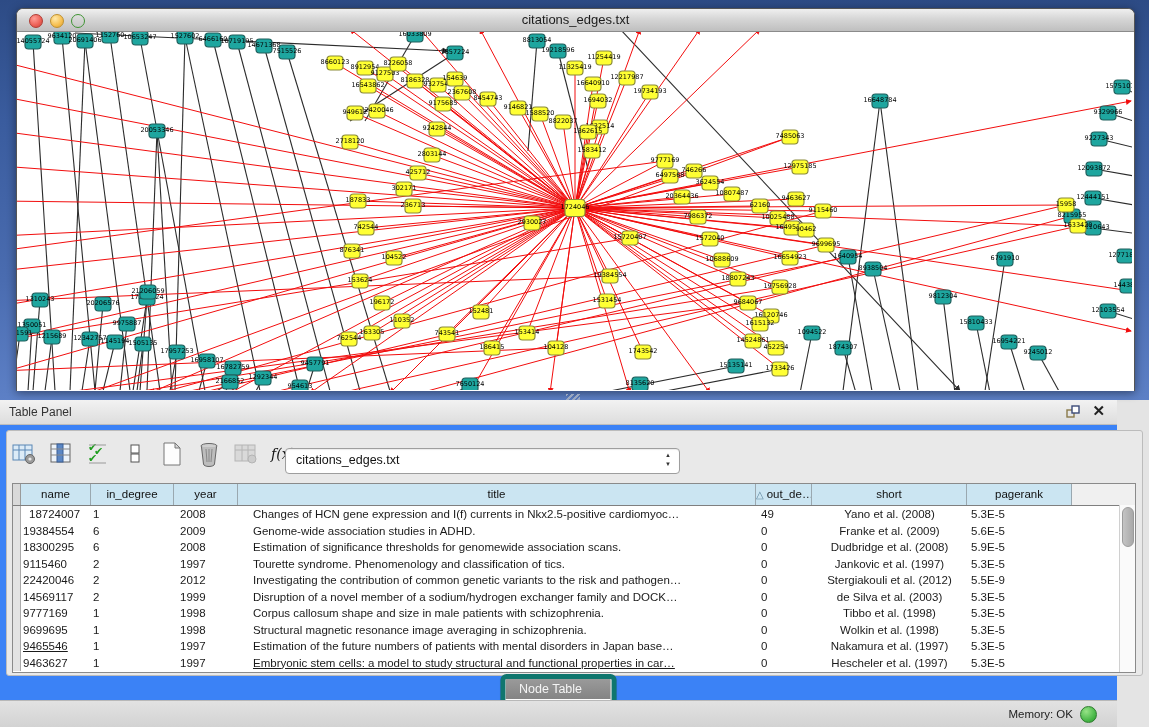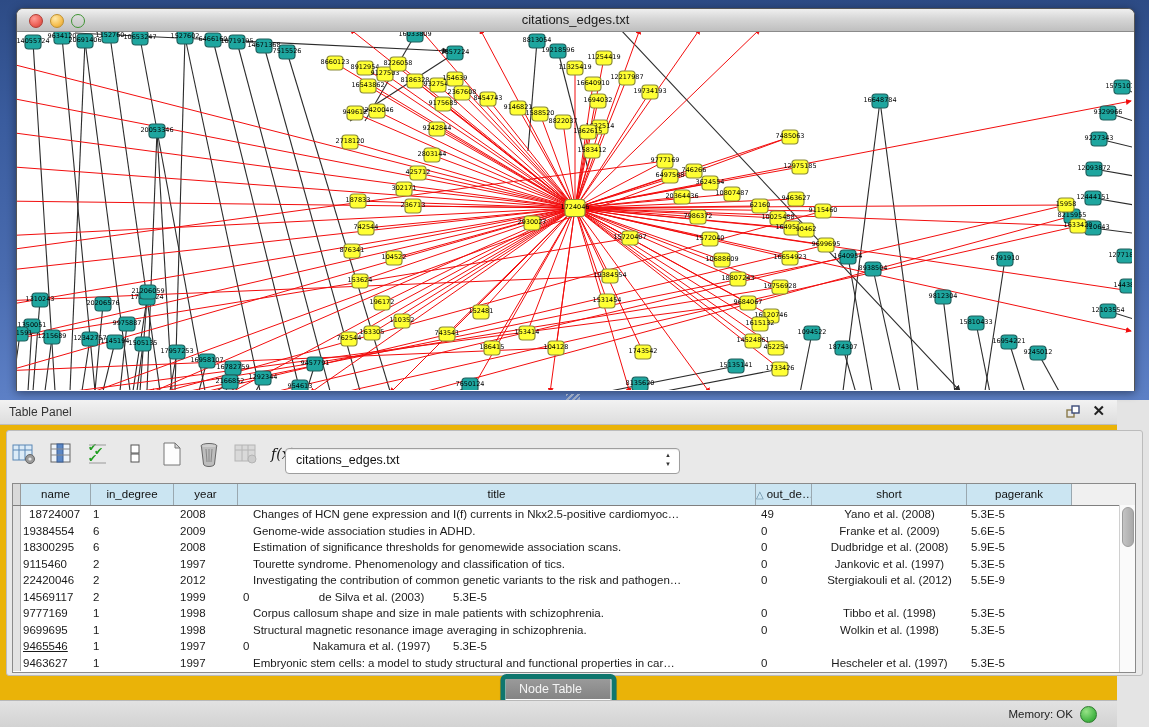--- a/index.html
+++ b/index.html
@@ -21,21 +21,21 @@
   .light.yellow{background:radial-gradient(circle at 35% 30%,#ffe9a8,#f6be4f 60%,#d79e33);border:1px solid #c0912f;}
   .light.green{background:radial-gradient(circle at 35% 30%,#b4eea4,#61c554 60%,#44a237;);border:1px solid #3f9433;}
   .canvas{position:absolute;left:0;top:23px;width:1115px;height:358px;background:#fff;overflow:hidden;}
   .canvas svg{display:block;}
   .e-r{stroke:#f20d0d;stroke-width:1;}
   .e-k{stroke:#2b2b2b;stroke-width:1.1;}
   .gnode{stroke-width:1.2;}
   .glabel{font-family:"DejaVu Sans",sans-serif;font-size:6.5px;fill:#000;text-anchor:middle;}
 
   
-  .table-panel{position:absolute;left:0;top:400px;width:1117px;height:327px;background:#eab308;}
+  .table-panel{position:absolute;left:0;top:400px;width:1117px;height:327px;background:#3b82f6;}
   .tp-header{position:absolute;left:0;top:0;width:100%;height:24px;
     background:linear-gradient(#f2f2f2,#dddddd);border-bottom:1px solid #bdbdbd;}
   .tp-title{position:absolute;left:9px;top:5px;font-size:12px;color:#333;}
   .tp-float{position:absolute;right:36px;top:4px;width:16px;height:16px;cursor:pointer;}
   .tp-close{position:absolute;right:12px;top:2px;font-size:15px;font-weight:bold;color:#222;cursor:pointer;}
   .splitter-grip{position:absolute;left:566px;top:-6px;width:14px;height:6px;
     background:repeating-linear-gradient(135deg,#9aa7c0 0 2px,transparent 2px 4px);}
   .tp-box{position:absolute;left:6px;top:30px;width:1135px;height:244px;
     background:#e9e9e9;border:1px solid #bcbcbc;border-radius:3px;}
   .toolbar{position:absolute;left:10px;top:40px;display:flex;align-items:center;gap:9px;}
@@ -701,20 +701,21 @@
           <div class="td" style="width: 518px; padding-left: 15px;">Investigating the contribution of common genetic variants to the risk and pathogen…</div>
           <div class="td" style="width: 56px; padding-left: 5px;">0</div>
           <div class="td center" style="width: 155px; padding-left: 0px;">Stergiakouli et al. (2012)</div>
           <div class="td" style="width: 105px; padding-left: 4px;">5.5E-9</div>
         </div>
         <div class="trow">
           <div class="td rowhdr" style="width: 8px;"></div>
           <div class="td" style="width: 70px; padding-left: 2px;">14569117</div>
           <div class="td" style="width: 83px; padding-left: 2px;">2</div>
           <div class="td" style="width: 64px; padding-left: 6px;">1999</div>
+          <div class="td" style="width: 518px; padding-left: 15px;">Disruption of a novel member of a sodium/hydrogen exchanger family and DOCK…</div>
           <div class="td" style="width: 56px; padding-left: 5px;">0</div>
           <div class="td center" style="width: 155px; padding-left: 0px;">de Silva et al. (2003)</div>
           <div class="td" style="width: 105px; padding-left: 4px;">5.3E-5</div>
         </div>
         <div class="trow">
           <div class="td rowhdr" style="width: 8px;"></div>
           <div class="td" style="width: 70px; padding-left: 2px;">9777169</div>
           <div class="td" style="width: 83px; padding-left: 2px;">1</div>
           <div class="td" style="width: 64px; padding-left: 6px;">1998</div>
           <div class="td" style="width: 518px; padding-left: 15px;">Corpus callosum shape and size in male patients with schizophrenia.</div>
@@ -730,30 +731,31 @@
           <div class="td" style="width: 518px; padding-left: 15px;">Structural magnetic resonance image averaging in schizophrenia.</div>
           <div class="td" style="width: 56px; padding-left: 5px;">0</div>
           <div class="td center" style="width: 155px; padding-left: 0px;">Wolkin et al. (1998)</div>
           <div class="td" style="width: 105px; padding-left: 4px;">5.3E-5</div>
         </div>
         <div class="trow">
           <div class="td rowhdr" style="width: 8px;"></div>
           <div class="td" style="width: 70px; padding-left: 2px; text-decoration: underline;">9465546</div>
           <div class="td" style="width: 83px; padding-left: 2px;">1</div>
           <div class="td" style="width: 64px; padding-left: 6px;">1997</div>
+          <div class="td" style="width: 518px; padding-left: 15px;">Estimation of the future numbers of patients with mental disorders in Japan base…</div>
           <div class="td" style="width: 56px; padding-left: 5px;">0</div>
           <div class="td center" style="width: 155px; padding-left: 0px;">Nakamura et al. (1997)</div>
           <div class="td" style="width: 105px; padding-left: 4px;">5.3E-5</div>
         </div>
         <div class="trow">
           <div class="td rowhdr" style="width: 8px;"></div>
           <div class="td" style="width: 70px; padding-left: 2px;">9463627</div>
           <div class="td" style="width: 83px; padding-left: 2px;">1</div>
           <div class="td" style="width: 64px; padding-left: 6px;">1997</div>
-          <div class="td" style="width: 518px; padding-left: 15px;">Embryonic stem cells: a model to study structural and functional properties in car…</div>
+          <div class="td" style="width: 518px; padding-left: 15px; text-decoration: underline;">Embryonic stem cells: a model to study structural and functional properties in car…</div>
           <div class="td" style="width: 56px; padding-left: 5px;">0</div>
           <div class="td center" style="width: 155px; padding-left: 0px;">Hescheler et al. (1997)</div>
           <div class="td" style="width: 105px; padding-left: 4px;">5.3E-5</div>
         </div>
       </div>
     <div class="vscroll">
       <div class="vthumb"></div>
     </div>
   </div>
 

